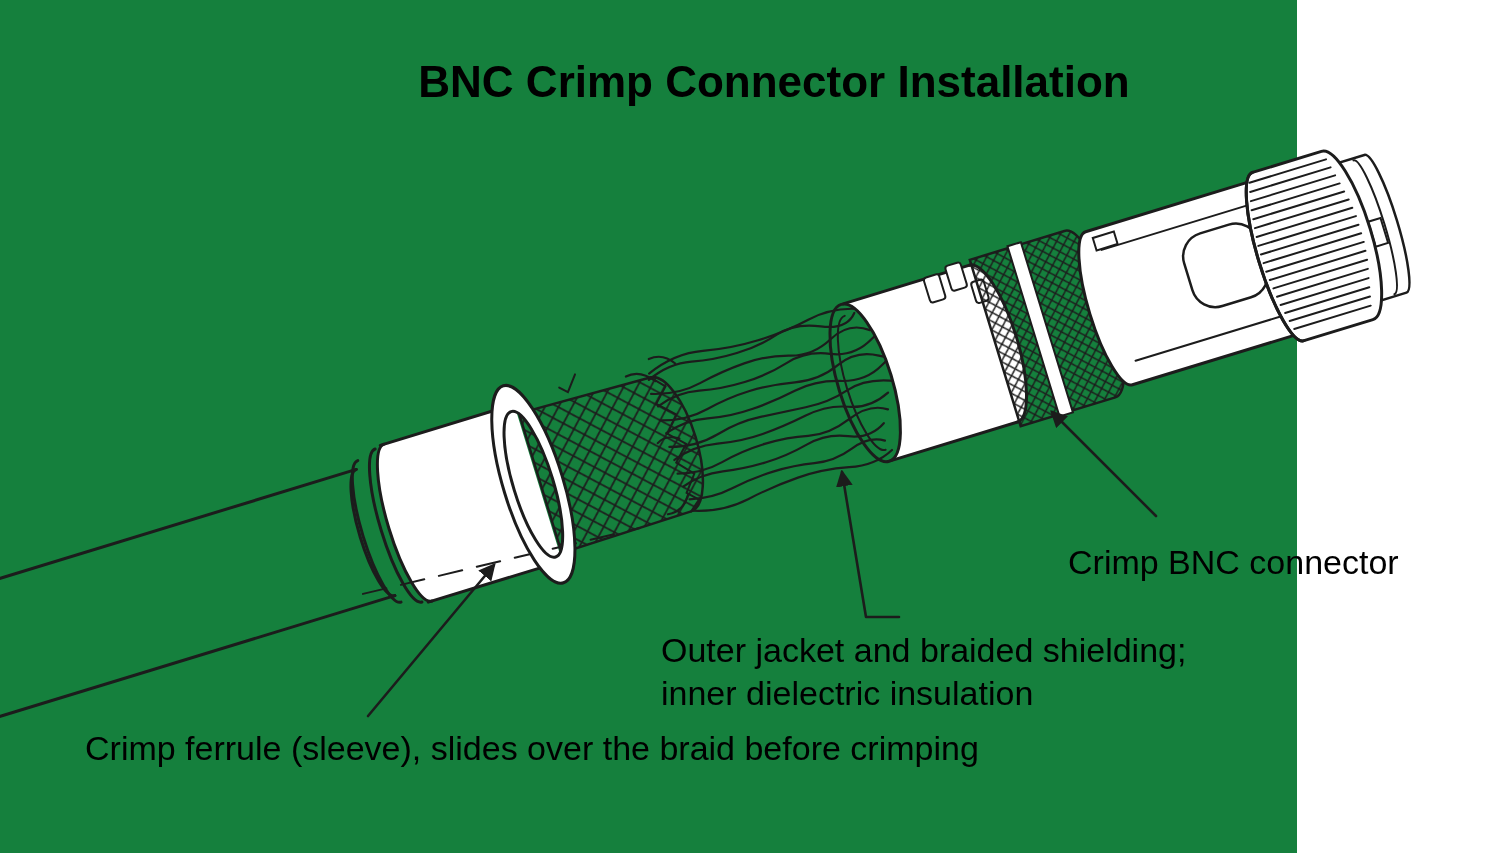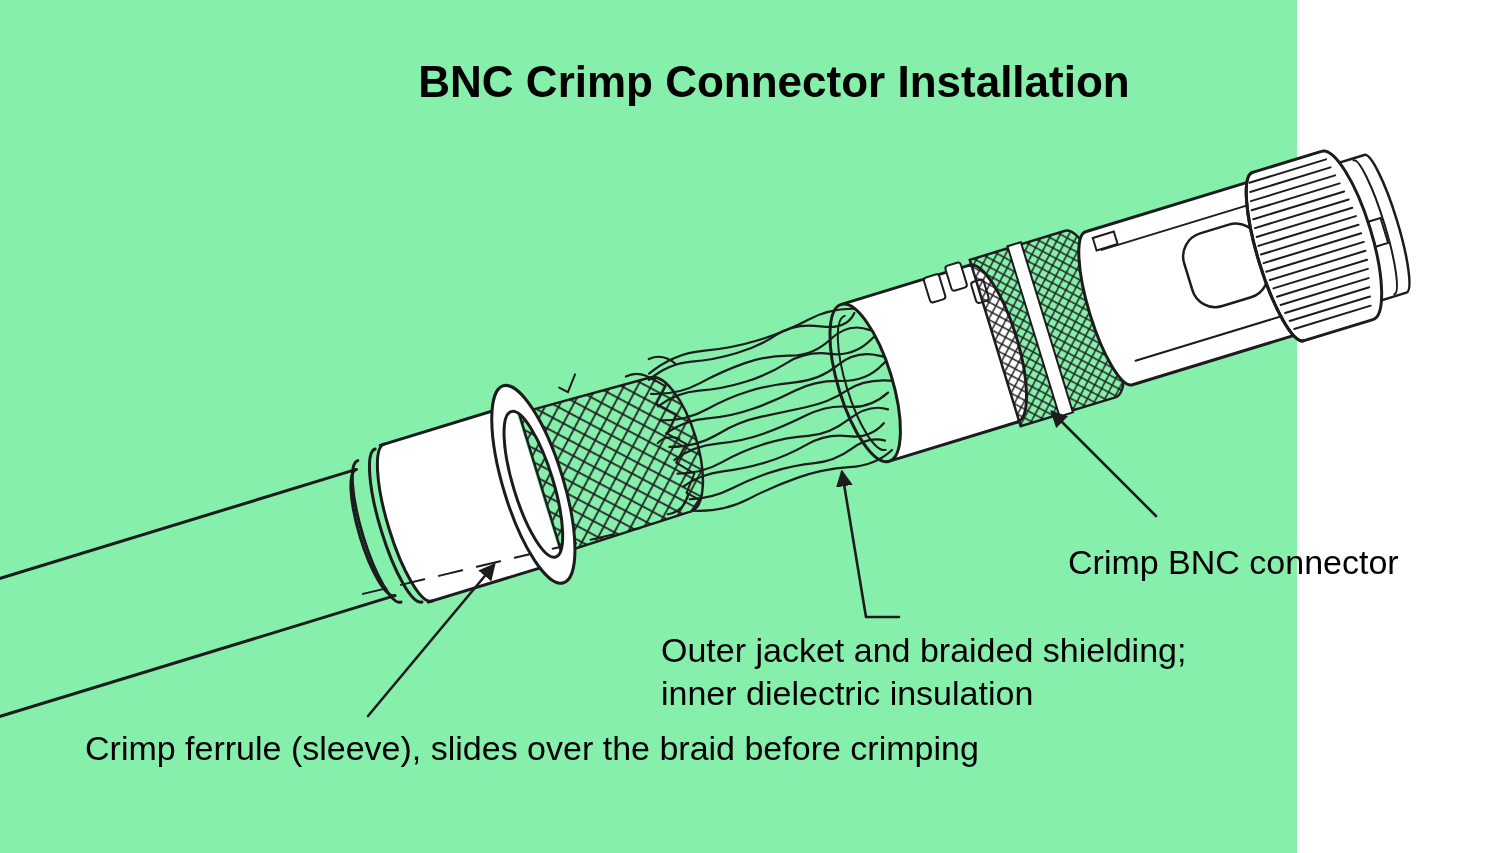--- a/index.html
+++ b/index.html
@@ -2,21 +2,21 @@
 <html><head>
 <meta charset="utf-8">
 <style>
   html, body {
     margin: 0; padding: 0;
     width: 1493px; height: 853px;
     background: #ffffff;
     overflow: hidden;
     font-family: "Liberation Sans", sans-serif;
   }
-  #stage { position: relative; width: 1297px; height: 853px; background: #86efac; }
+  #stage { position: relative; width: 1297px; height: 853px; background: #15803d; }
   svg { display: block; }
   .outline { fill: none; stroke: #1c1c1c; stroke-width: 3; stroke-linecap: round; stroke-linejoin: round; }
   .thin    { fill: none; stroke: #1c1c1c; stroke-width: 2; stroke-linecap: round; }
   .strand  { fill: none; stroke: #1c1c1c; stroke-width: 2.2; stroke-linecap: round; }
   .whitefill { fill: #ffffff; stroke: none; }
   .arrow   { fill: none; stroke: #1c1c1c; stroke-width: 2.6; stroke-linecap: round; stroke-linejoin: round; }
   .lbl     { fill: #000000; font-family: "Liberation Sans", sans-serif; font-size: 34px; }
   .ttl     { fill: #000000; font-family: "Liberation Sans", sans-serif; font-size: 44px; font-weight: 700; }
 </style>
 </head>

